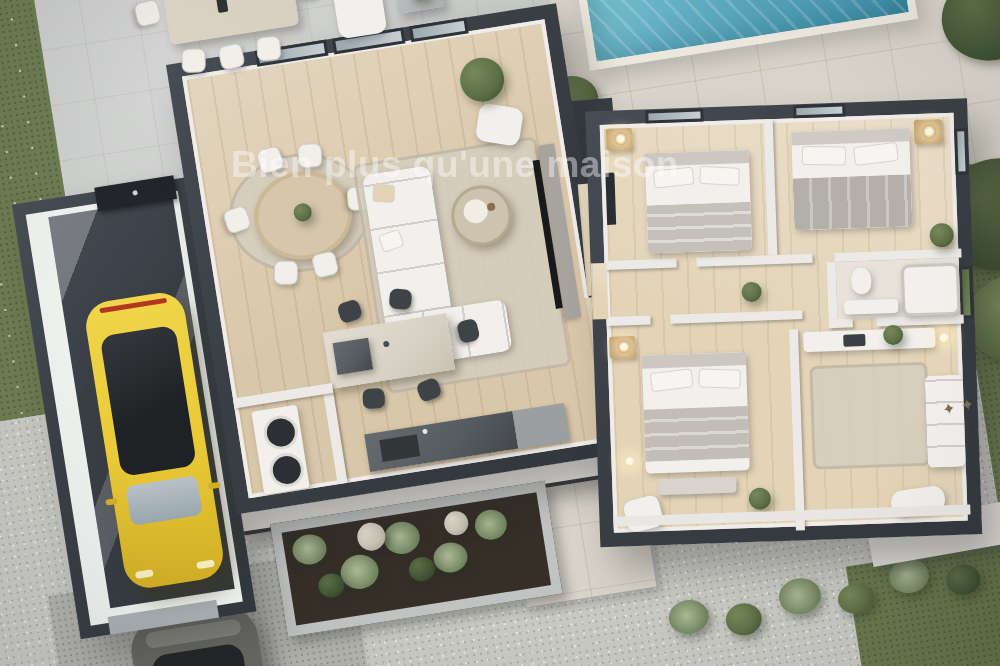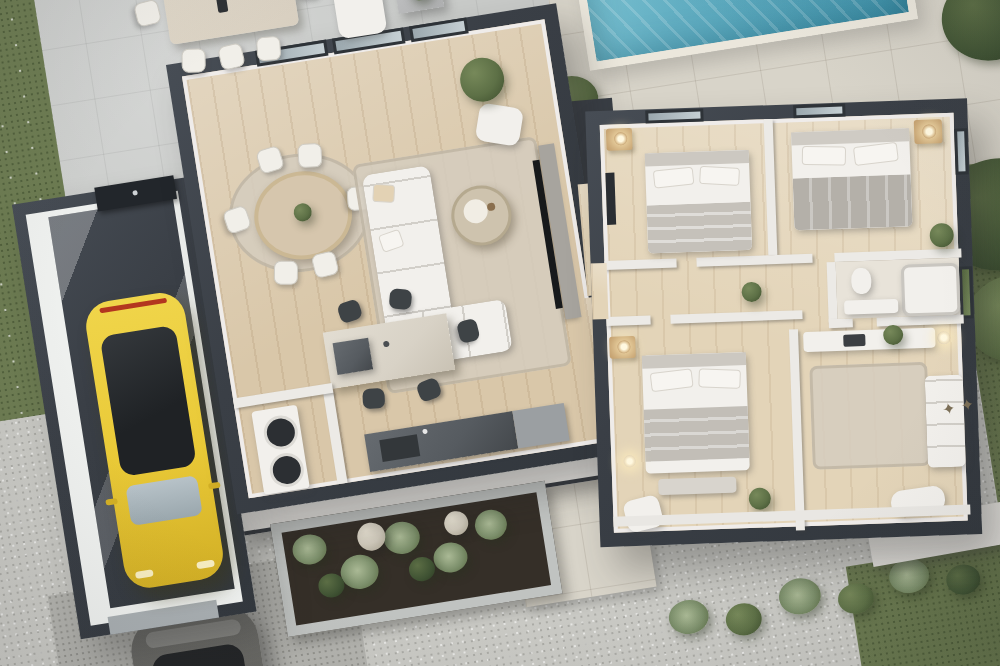--- a/index.html
+++ b/index.html
@@ -285,15 +285,16 @@
     <div class="abs chair" style="left:554px;top:234px;transform:rotate(5deg)"></div>
     <div class="abs chair" style="left:440px;top:180px;transform:rotate(85deg)"></div>
     <div class="abs chair" style="left:606px;top:180px;transform:rotate(95deg)"></div>
     <div class="abs whitebox" style="left:638px;top:196px;width:48px;height:52px;border-radius:10px"></div>
     <div class="abs" style="left:700px;top:190px;width:46px;height:42px;background:linear-gradient(140deg,#c3c4c5,#aeafb0);box-shadow:4px 6px 8px rgba(70,70,70,.35)">
       <div class="abs blob" style="left:12px;top:8px;width:24px;height:24px"></div>
     </div>
   </div>
 
   <div class="watermark">
+    <div class="wm-tag">Bien plus qu'une maison</div>
   </div>
   <div class="vignette"></div>
 </div>
 
 </body></html>

